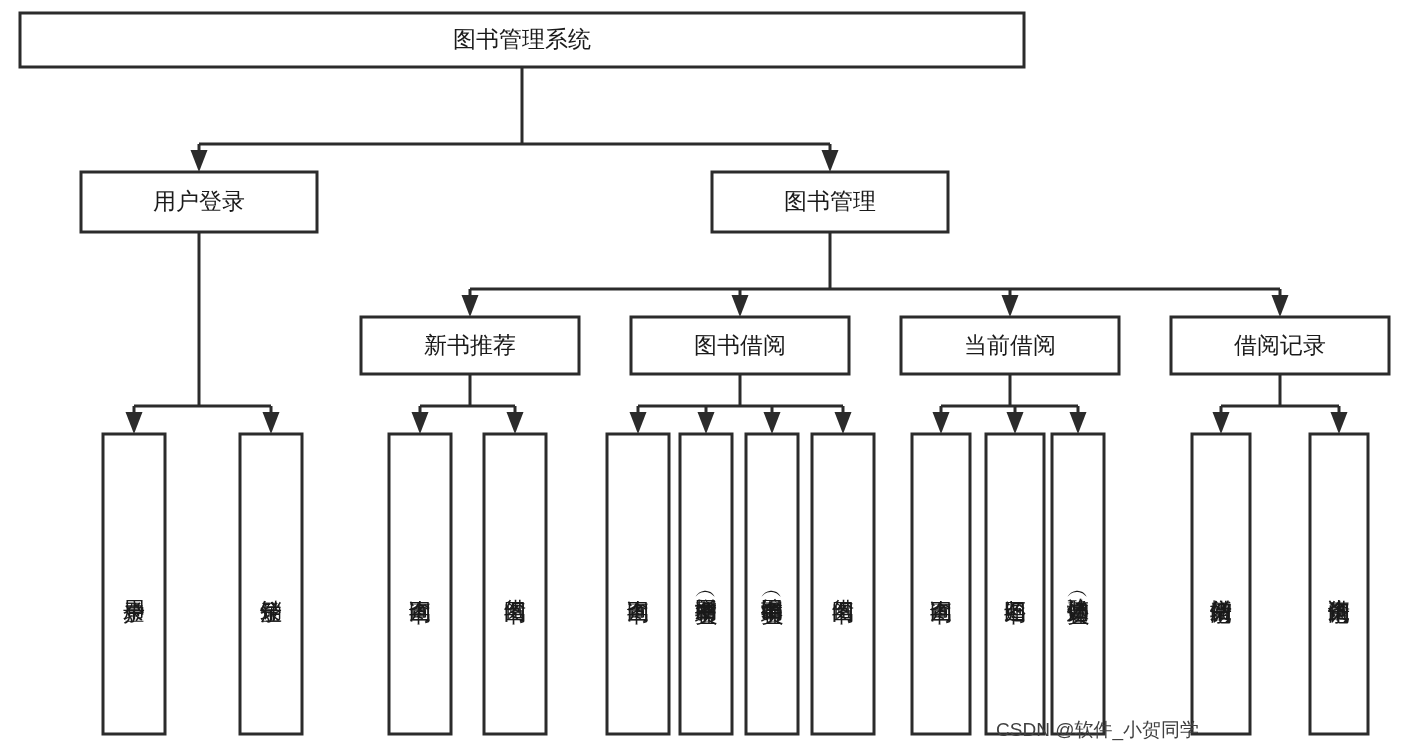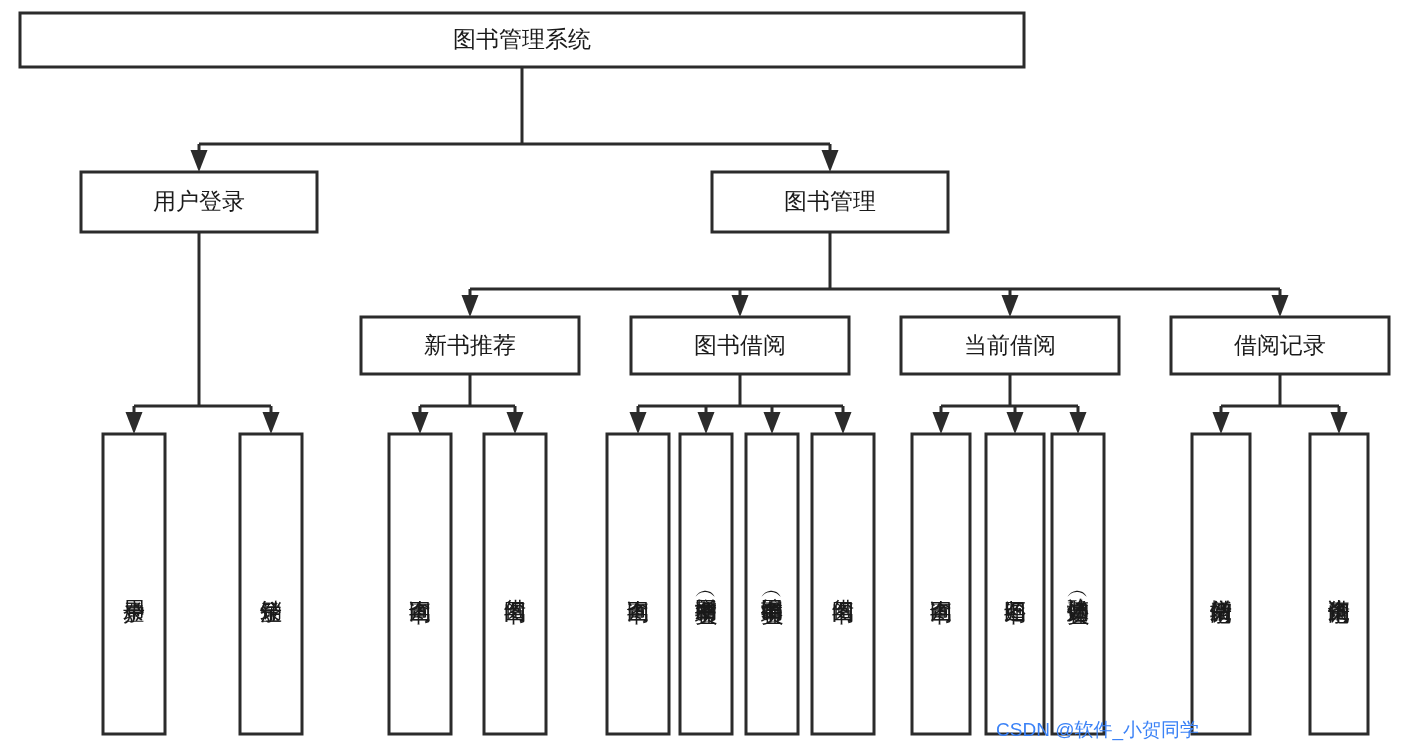--- a/index.html
+++ b/index.html
@@ -64,21 +64,21 @@
     letter-spacing: 1px;
     white-space: nowrap;
     pointer-events: none;
   }
   .watermark {
     position: absolute;
     right: 12px;
     bottom: 4px;
     font-family: "Liberation Sans", "DejaVu Sans", sans-serif;
     font-size: 19px;
-    color: #3b82f6;
+    color: #404040;
     white-space: nowrap;
     pointer-events: none;
   }
 </style>
 </head>
 <body>
 
 <div id="diagram-root">
   <svg class="diagram-canvas" viewBox="0 0 1405 747" xmlns="http://www.w3.org/2000/svg">
     <g id="edge-layer">

